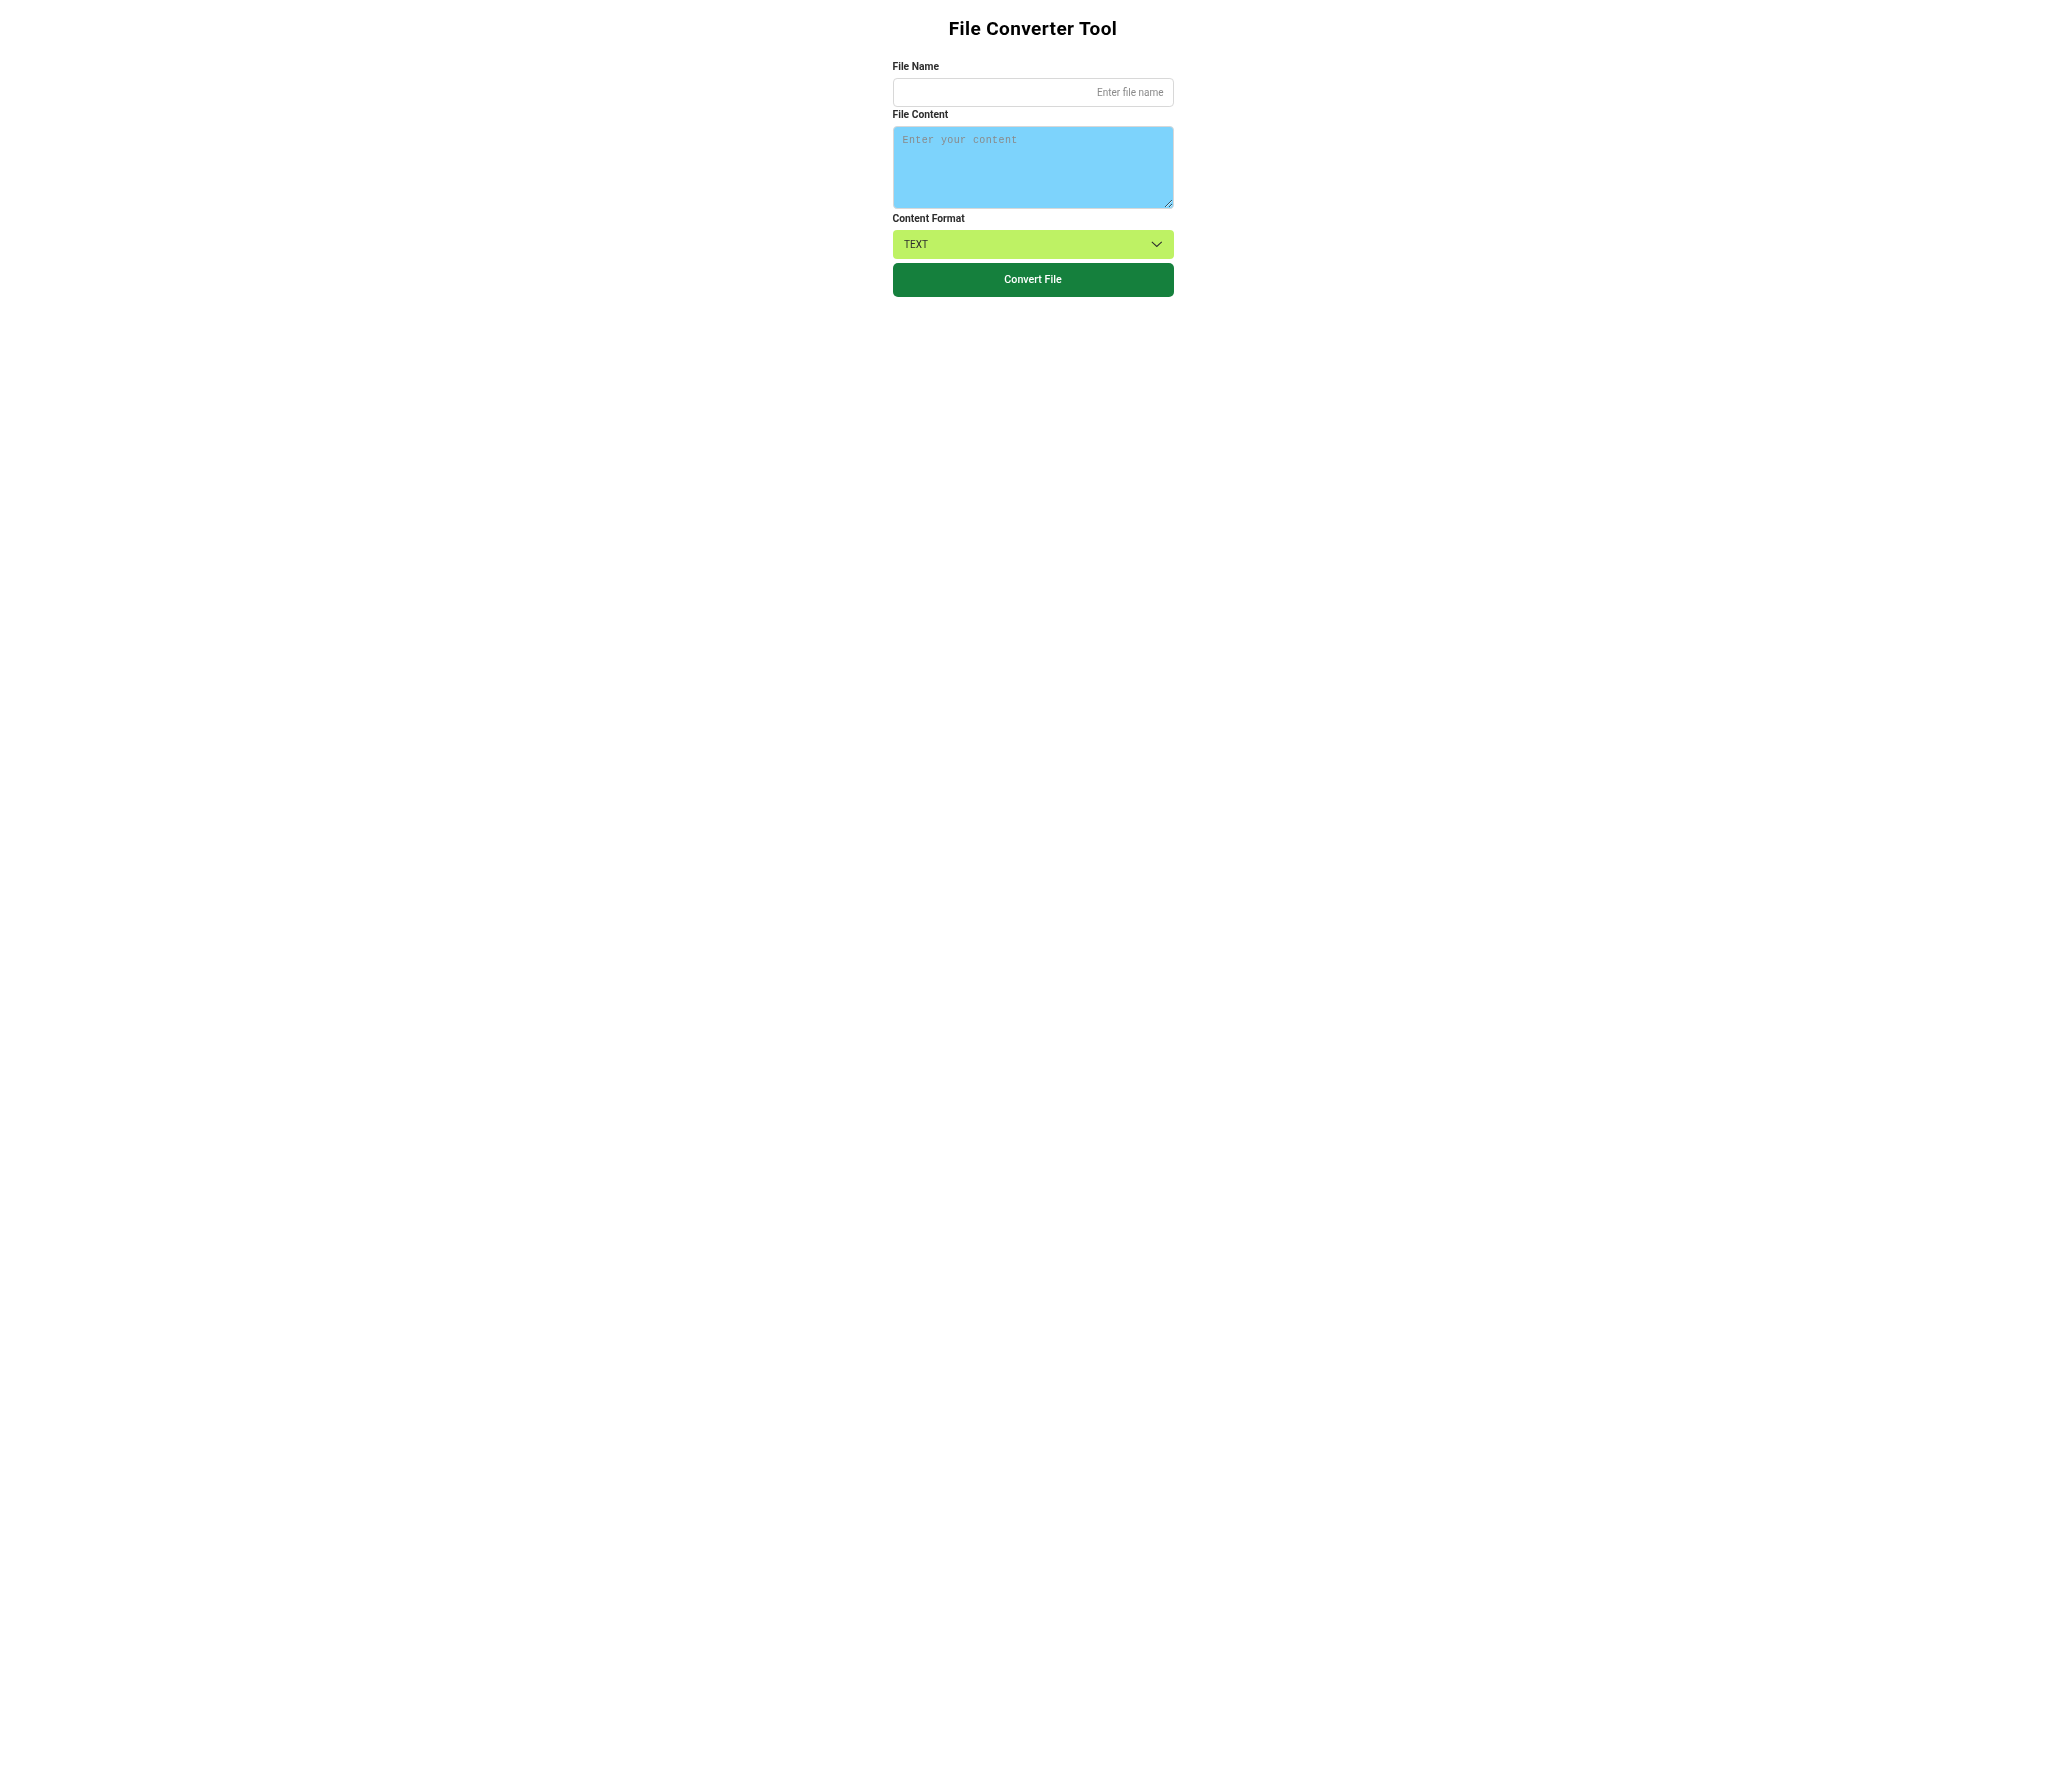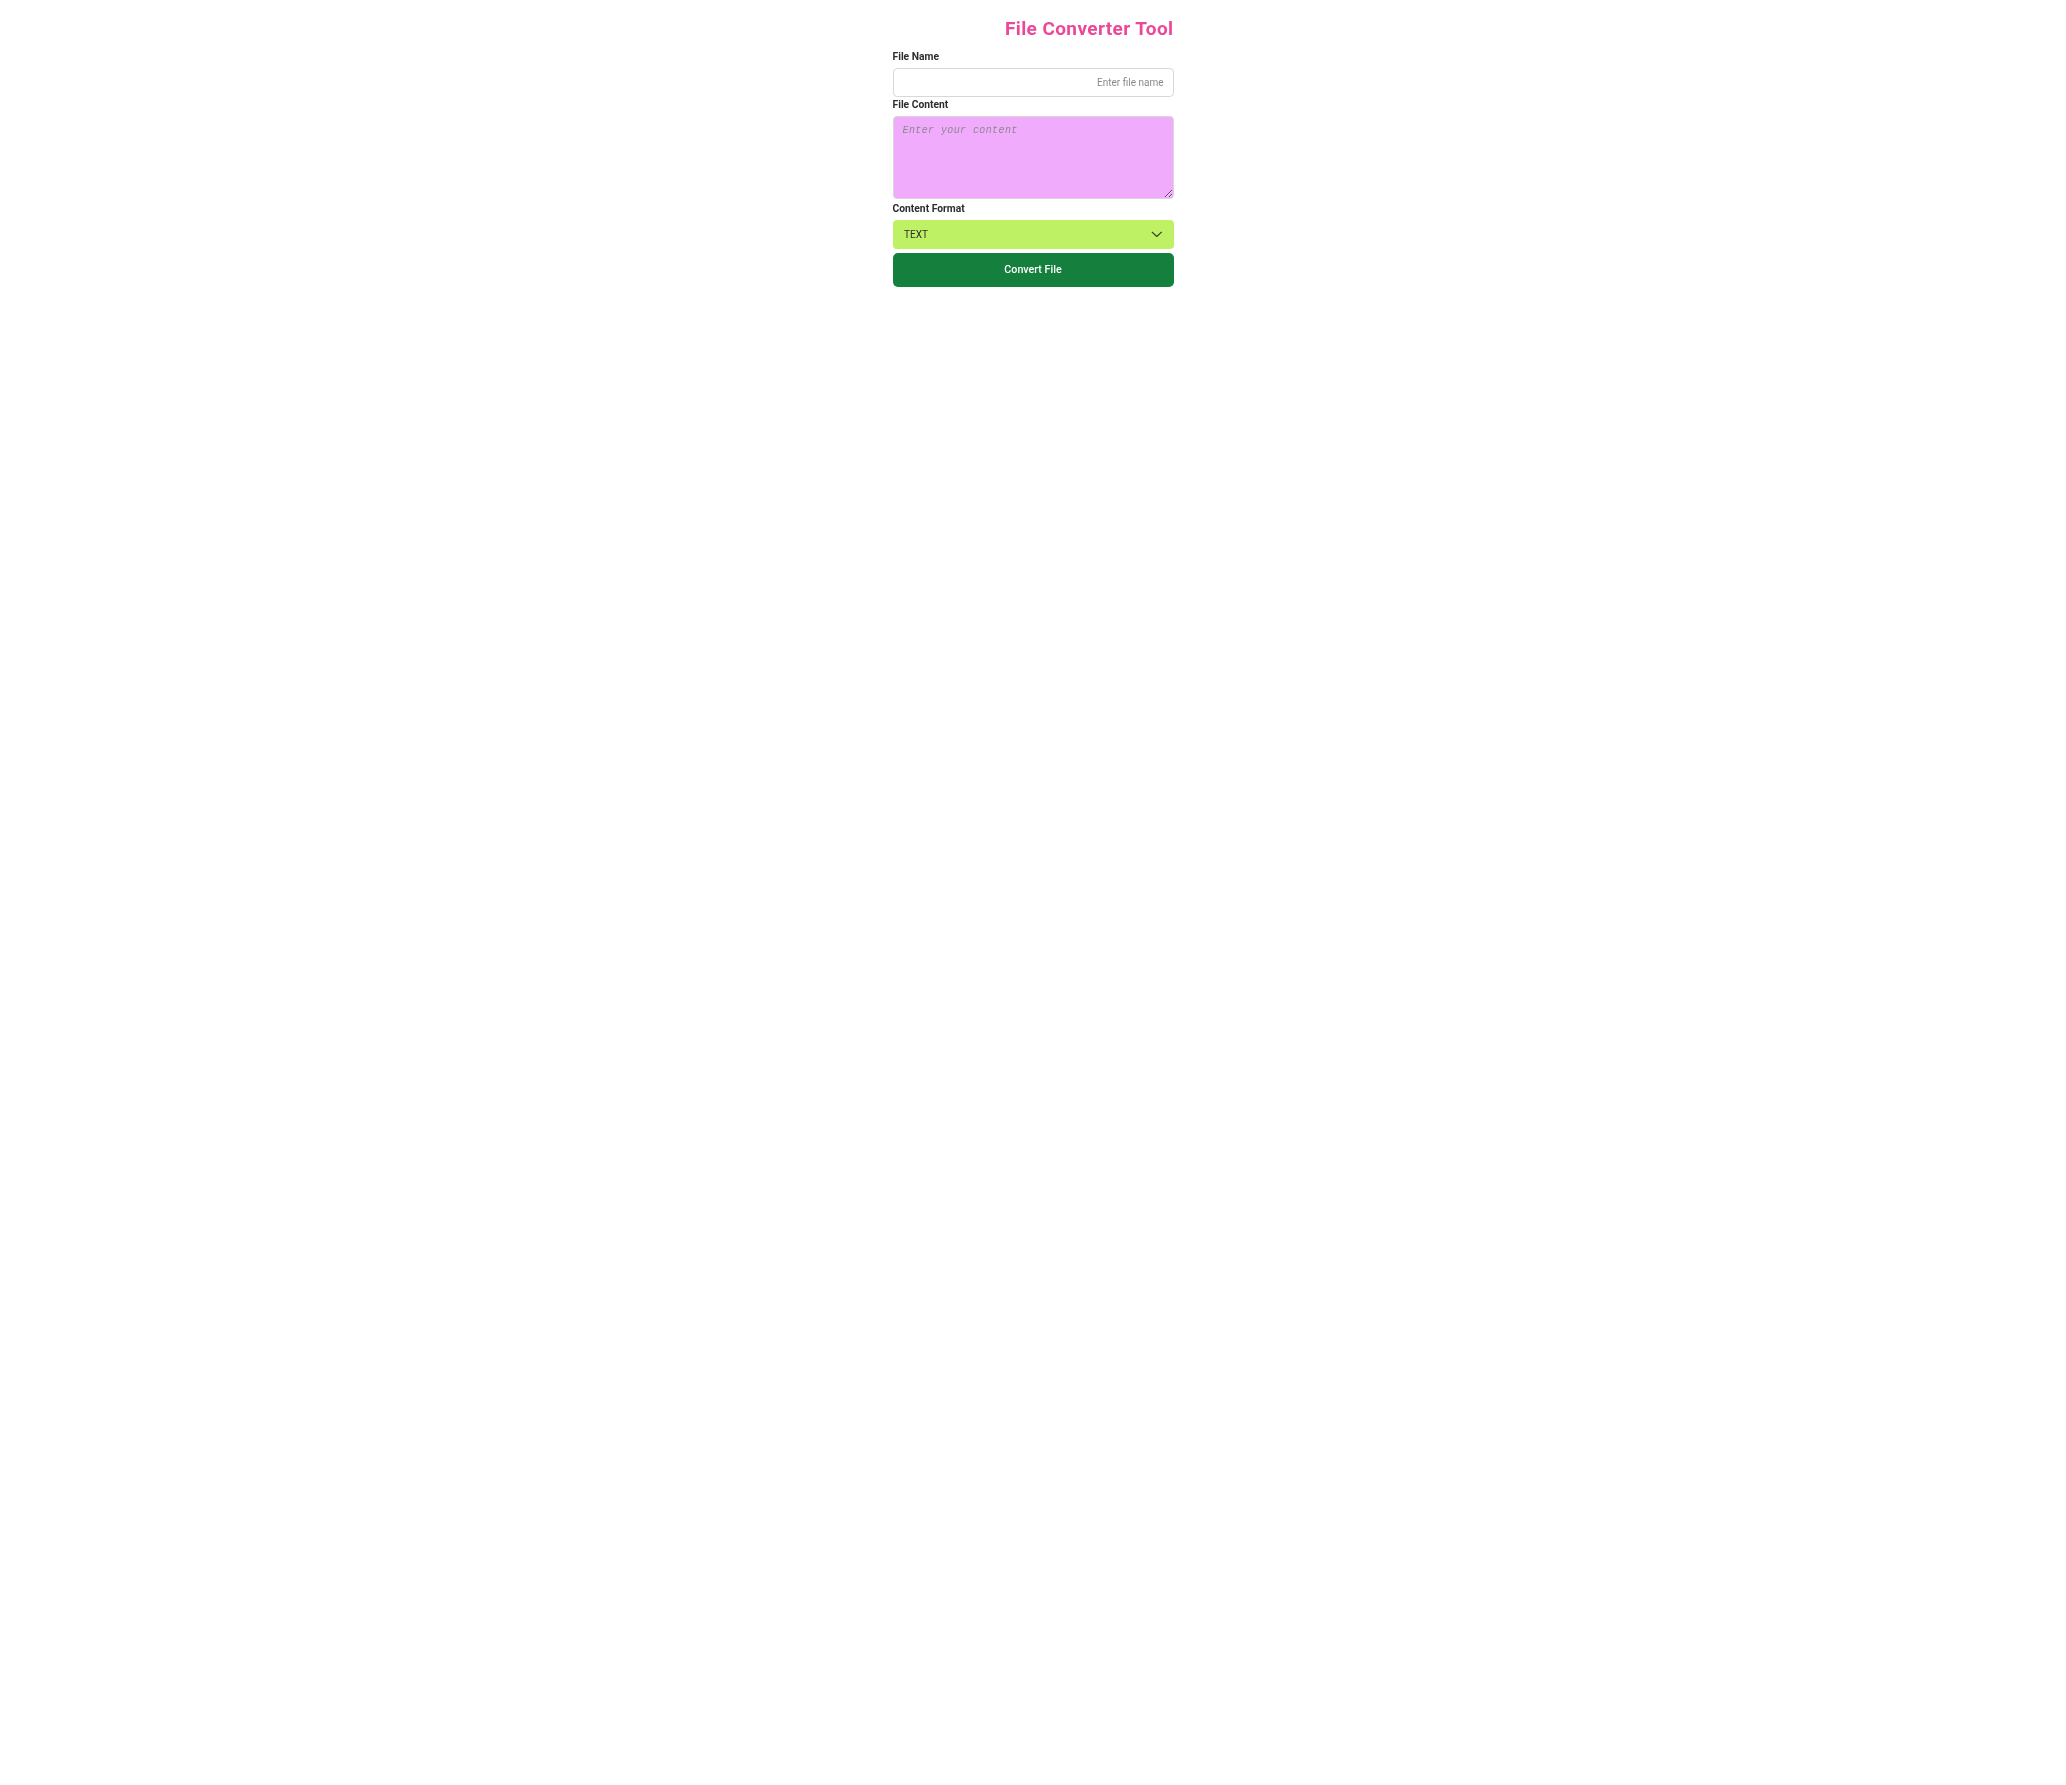--- a/index.html
+++ b/index.html
@@ -13,25 +13,25 @@
       background: #ffffff;
       padding: 16.5px 8.3px;
     }
 
     .container {
       max-width: 281px;
       margin: 0 auto;
     }
 
     .title {
-      text-align: right;
+      text-align: center;
       font-size: 19px;
       font-weight: 700;
-      color: #ec4899;
-      margin-bottom: 10px;
+      color: #000000;
+      margin-bottom: 20px;
       letter-spacing: 0.4px;
     }
 
     .form-group {
       margin-bottom: 1px;
     }
 
     .form-label {
       display: block;
       font-size: 10.3px;
@@ -55,27 +55,26 @@
     .text-input::placeholder {
       color: #8a8a8a;
     }
 
     .textarea-input {
       width: 100%;
       padding: 8.3px 9px;
       font-size: 10px;
       border: 0.4px solid #d8d8d8;
       border-radius: 4.1px;
-      background: #f0abfc;
+      background: #7dd3fc;
       color: #333;
       font-family: "Courier New", Courier, monospace;
       resize: both;
       min-height: 83px;
       letter-spacing: 0.4px;
-      font-style: italic;
     }
 
     .textarea-input::placeholder {
       color: #8a8a8a;
     }
 
     .select-wrapper {
       position: relative;
       width: 100%;
     }

